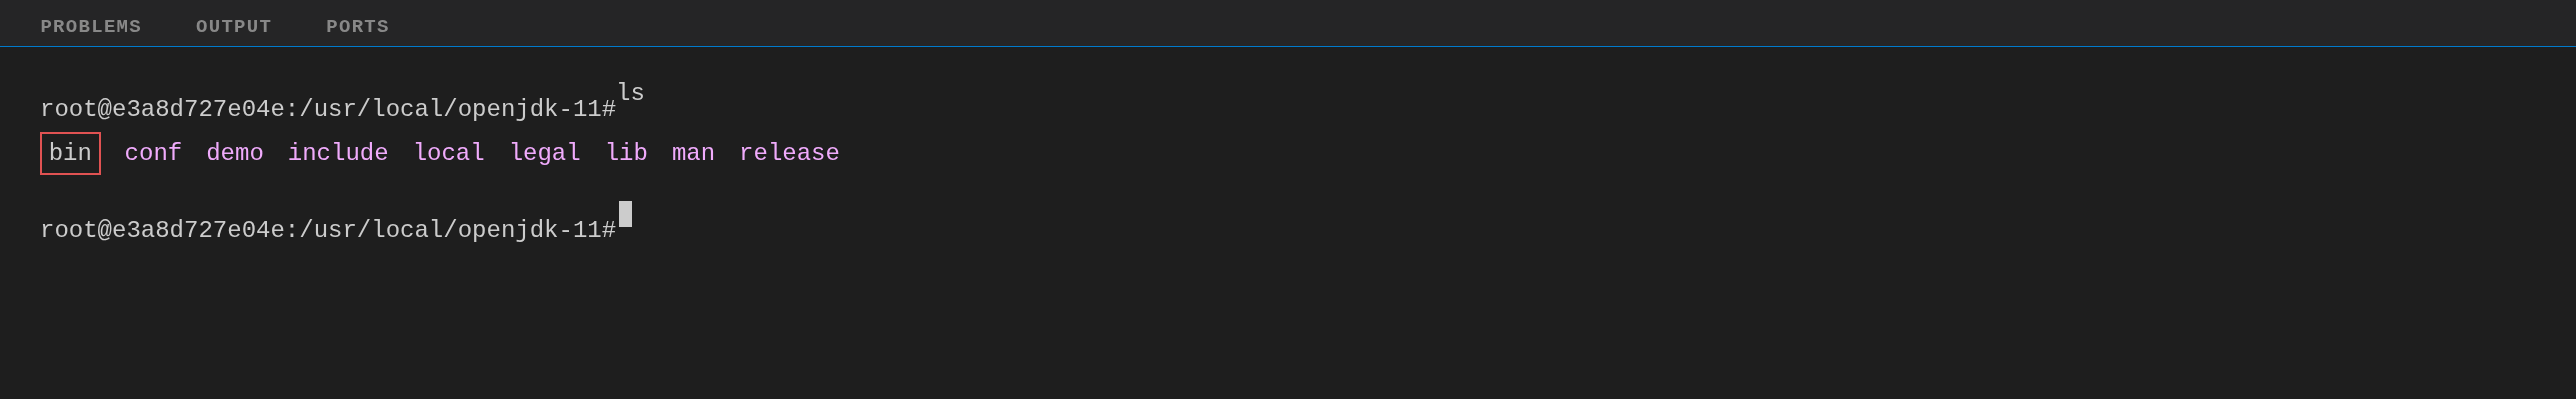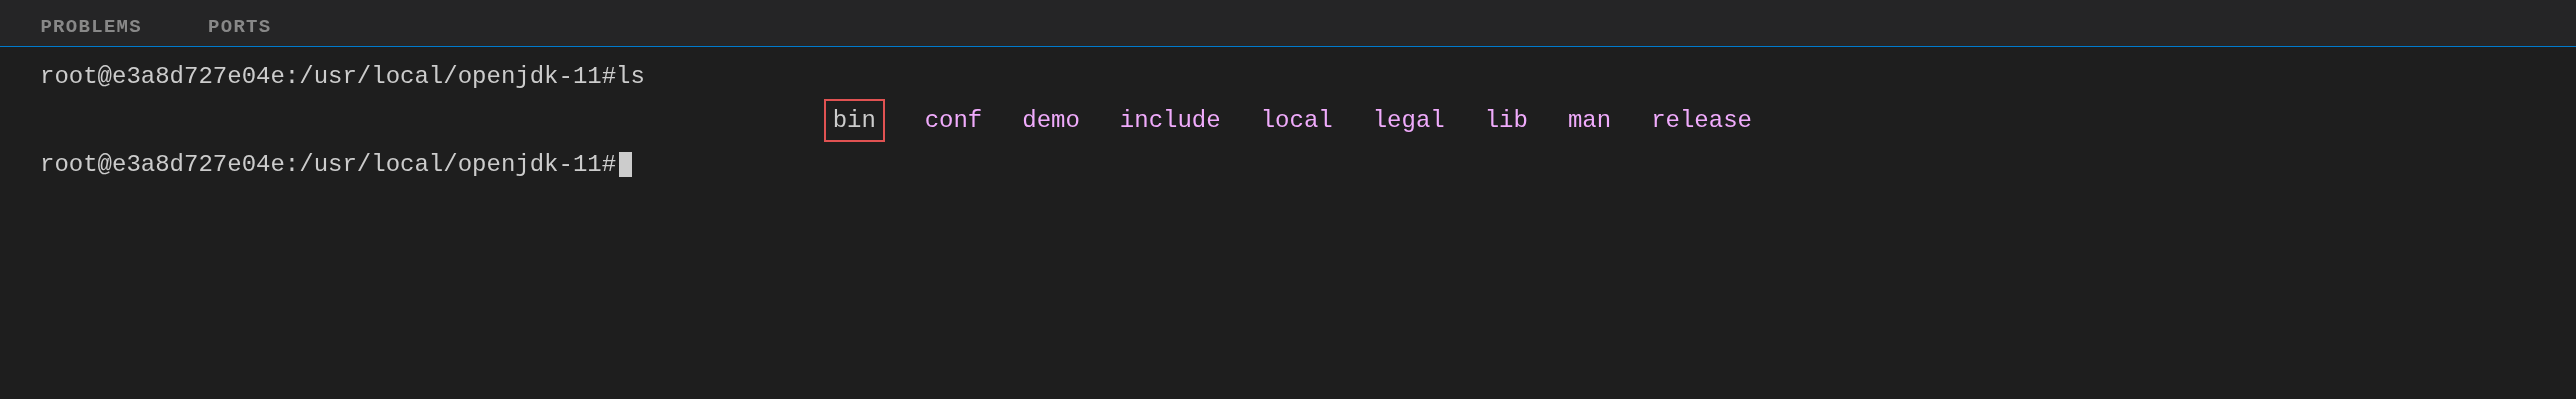--- a/index.html
+++ b/index.html
@@ -24,21 +24,21 @@
       flex-direction: column;
     }
 
     .tab-bar {
       display: flex;
       align-items: flex-end;
       background-color: #252526;
       height: 47px;
       border-bottom: 1.3px solid #007acc;
       padding: 0 13.4px;
-      gap: 12px;
+      gap: 0;
     }
 
     .tab-item {
       display: flex;
       align-items: center;
       padding: 0 27px;
       height: 39px;
       font-size: 19px;
       font-weight: bold;
       letter-spacing: 1.3px;
@@ -75,35 +75,35 @@
       align-items: center;
       font-size: 24px;
       color: #cccccc;
       line-height: 1.4;
       white-space: nowrap;
     }
 
     .prompt {
       color: #cccccc;
       font-size: 24px;
+      margin-top: 33px;
     }
 
     .command {
       color: #cccccc;
       font-size: 24px;
     }
 
     .ls-output {
       display: flex;
       align-items: center;
-      gap: 40px;
+      gap: 24px;
       font-size: 24px;
       color: #cccccc;
       padding-left: 0;
-      justify-content: center;
     }
 
     .ls-item {
       font-size: 24px;
       color: #f0abfc;
     }
 
     .ls-item.highlighted {
       color: #cccccc;
       border: 2px solid #e05252;
@@ -120,20 +120,23 @@
     }
   </style>
 </head>
 <body>
 
 <div class="terminal-container">
 
   <div class="tab-bar">
     <div class="tab-item">
       <span>PROBLEMS</span>
+    </div>
+    <div class="tab-item">
+      <span>OUTPUT</span>
     </div>
     <div class="tab-item">
       <span>PORTS</span>
     </div>
   </div>
 
   <div class="terminal-content">
 
     <div class="terminal-line">
       <span class="prompt">root@e3a8d727e04e:/usr/local/openjdk-11#</span>

